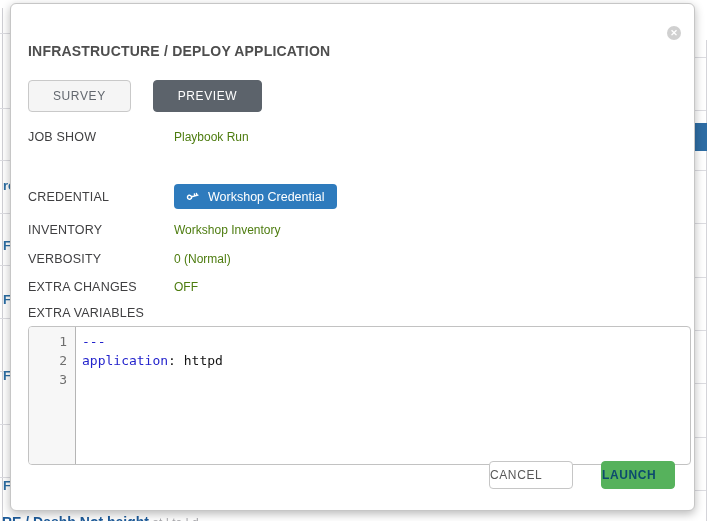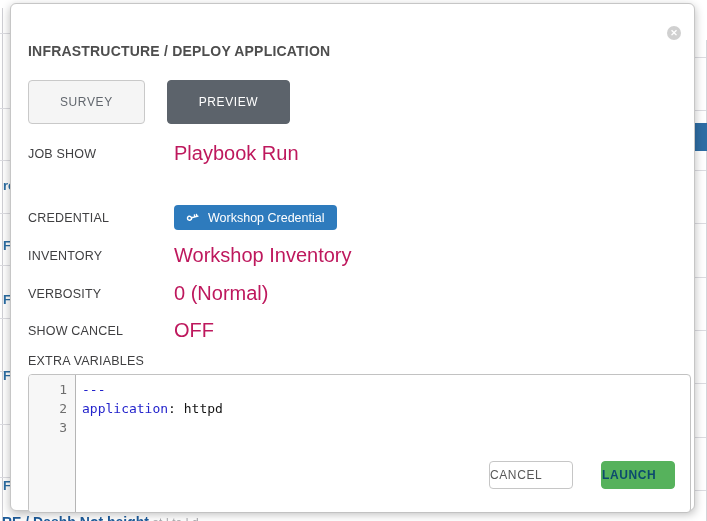--- a/index.html
+++ b/index.html
@@ -35,31 +35,31 @@
     font-size:14px;font-weight:bold;color:#4e4e4e;letter-spacing:.2px;line-height:17px;margin-top:22px;
   }
   .close-btn{
     position:absolute;top:22px;right:13px;width:14px;height:14px;border-radius:50%;
     background:#d0d0d0;color:#fff;font-size:9px;line-height:14px;text-align:center;
     font-weight:bold;cursor:pointer;user-select:none;
   }
   
   .tabs{margin-top:20px;display:flex;gap:22px;}
   .tab{
-    height:44px;padding:0 31px;border-radius:4px;font-size:12px;letter-spacing:.6px;
+    height:32px;padding:0 24px;border-radius:4px;font-size:12px;letter-spacing:.6px;
     display:flex;align-items:center;cursor:pointer;box-sizing:border-box;
   }
   .tab-inactive{background:#f5f5f5;border:1px solid #c9c9c9;color:#62676e;}
   .tab-active{background:#5c636b;border:1px solid #5c636b;color:#ffffff;}
 
   
   .fields{margin-top:18px;}
   .frow{display:flex;align-items:center;}
   .flabel{width:146px;flex:none;font-size:12.5px;color:#3f3f41;letter-spacing:.2px;}
-  .fvalue{font-size:20px;color:#be185d;}
+  .fvalue{font-size:12px;color:#4d7c0f;}
   .mb-a{margin-bottom:18px;}
   .mb-b{margin-bottom:14px;margin-top:40px;}
   .mb-c{margin-bottom:15px;}
   .mb-d{margin-bottom:14px;}
   .mb-e{margin-bottom:12px;}
   .chip{
     display:inline-flex;align-items:center;gap:9px;height:25px;padding:0 12px;
     background:#2e7bbd;color:#fff;border-radius:4px;font-size:12.5px;cursor:pointer;
   }
   .chip svg{display:block;}
@@ -164,21 +164,21 @@
       <div class="flabel">INVENTORY</div>
       <div class="fvalue">Workshop Inventory</div>
     </div>
 
     <div class="frow mb-d">
       <div class="flabel">VERBOSITY</div>
       <div class="fvalue">0 (Normal)</div>
     </div>
 
     <div class="frow mb-e">
-      <div class="flabel">SHOW CANCEL</div>
+      <div class="flabel">EXTRA CHANGES</div>
       <div class="fvalue">OFF</div>
     </div>
 
     <div class="ev-label">EXTRA VARIABLES</div>
 
     <div class="editor">
       <div class="gutter">
         <div>1</div>
         <div>2</div>
         <div>3</div>

